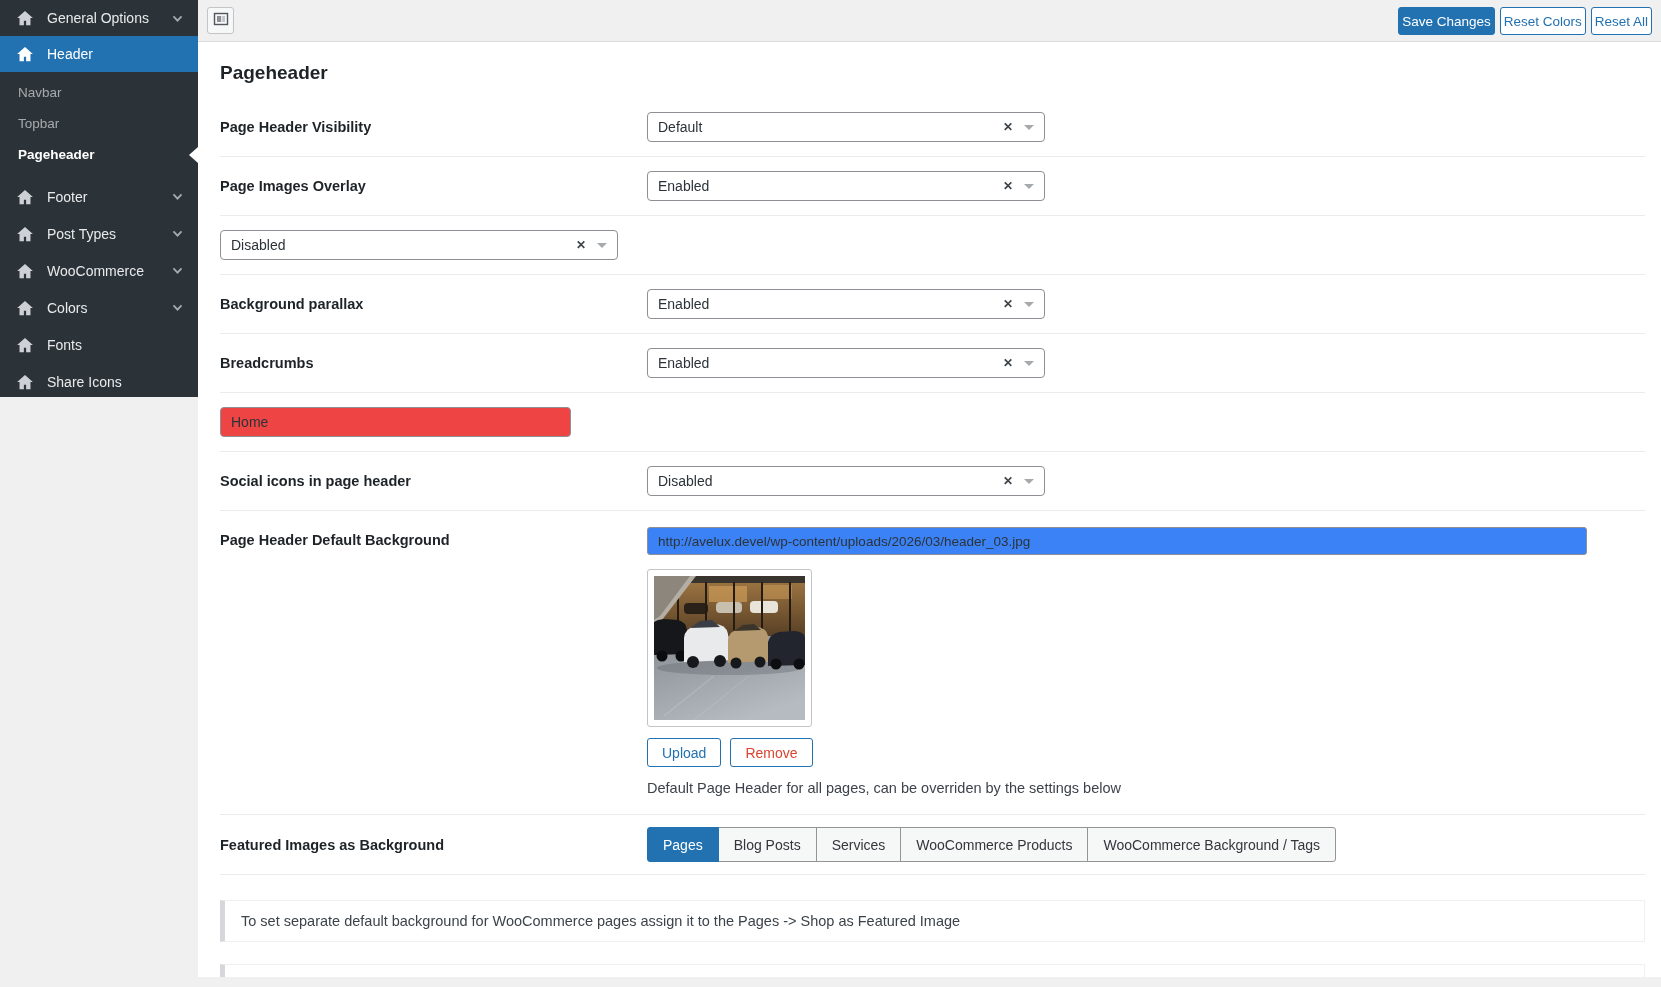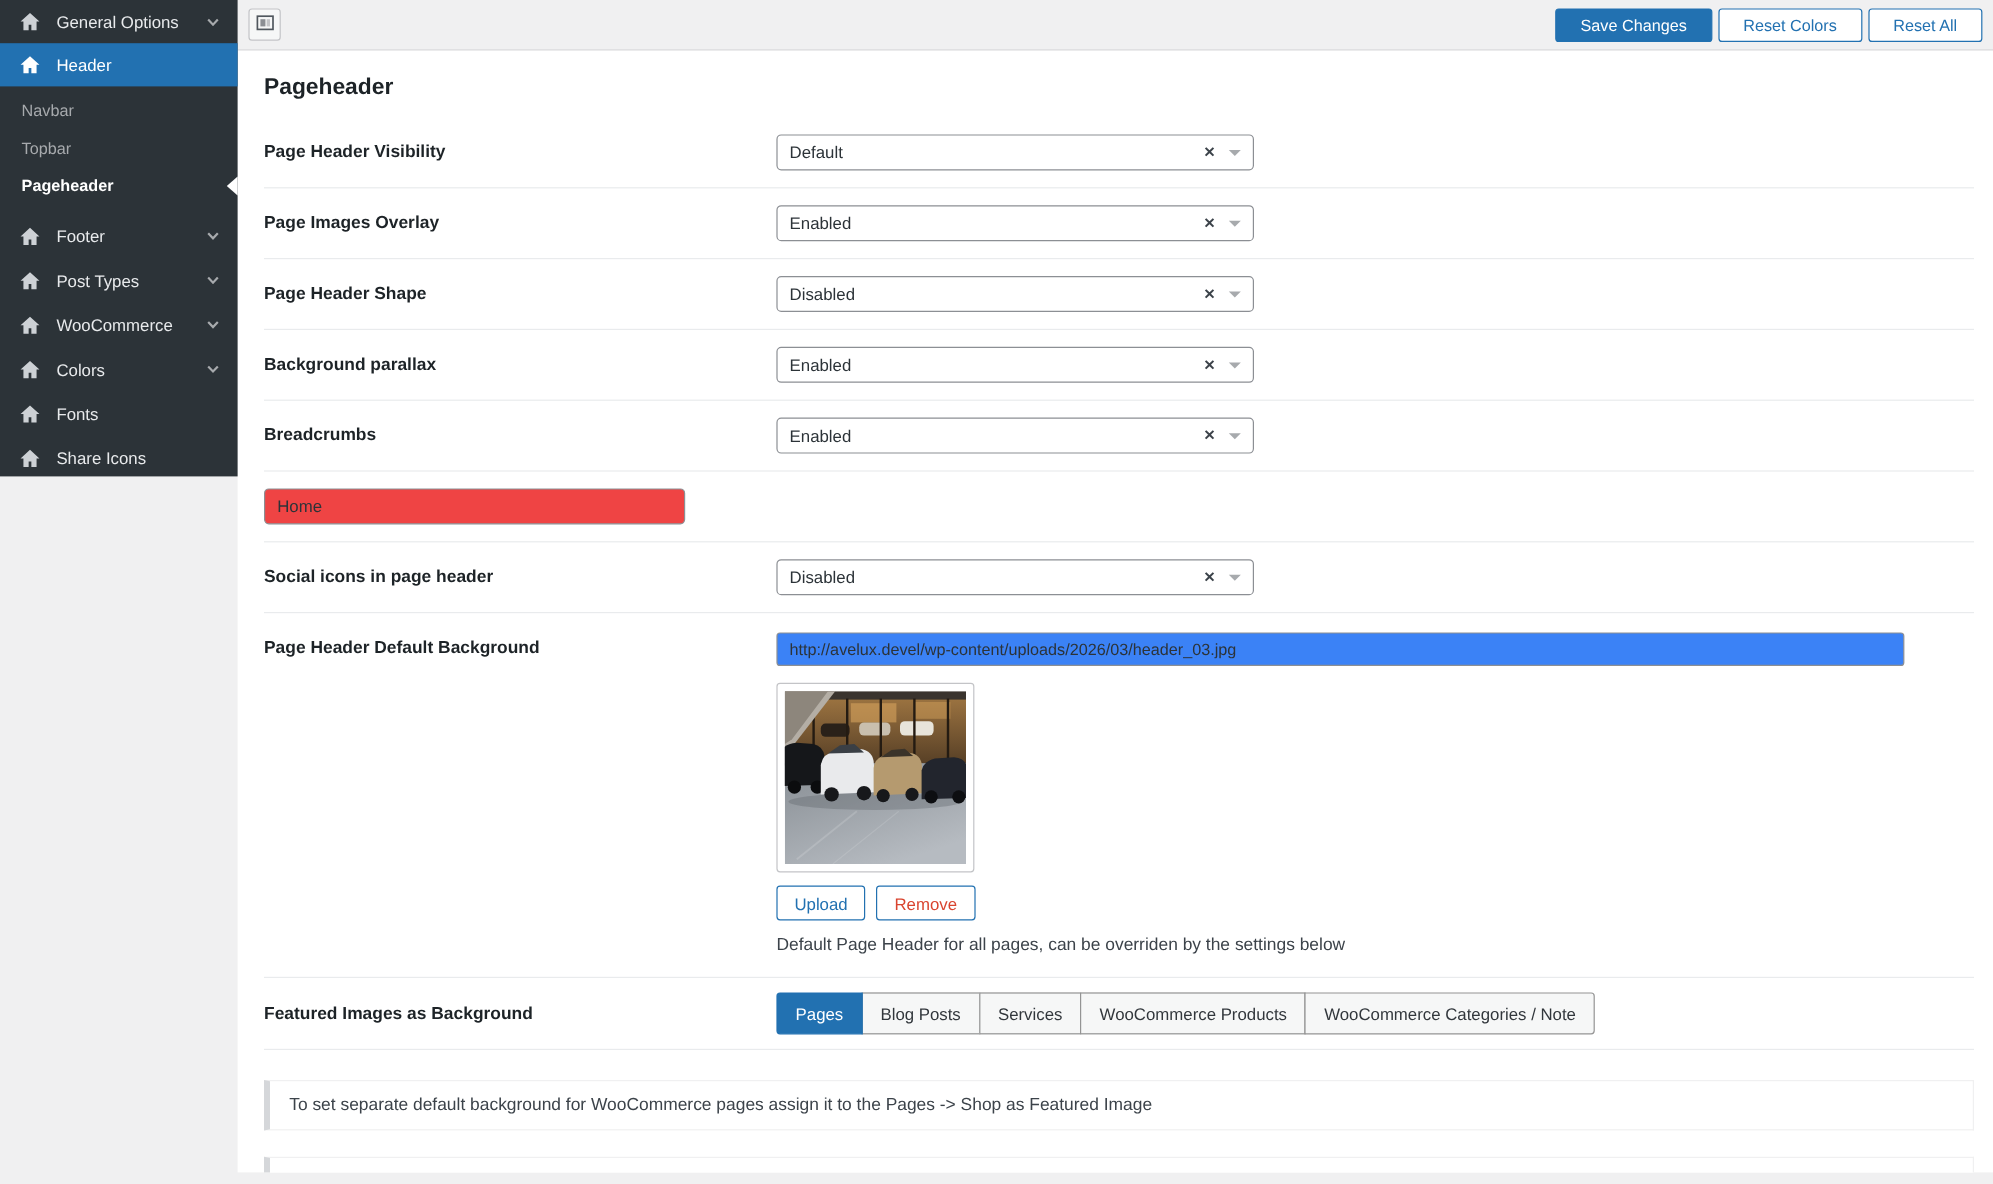--- a/index.html
+++ b/index.html
@@ -57,21 +57,21 @@
     width: 27px; height: 27px;
     background: #f6f7f7; border: 1px solid #c3c4c7; border-radius: 3px;
     display: flex; align-items: center; justify-content: center;
     cursor: pointer;
   }
   .tb-actions {
     position: absolute; right: 9px; top: 7px;
     display: flex; gap: 5px;
   }
   .btn {
-    height: 28px; padding: 0 20px;
+    height: 28px; padding: 0 3px;
     border-radius: 3px; font-size: 13.5px;
     font-family: "Liberation Sans", sans-serif;
     cursor: pointer; white-space: nowrap;
   }
   .btn.primary { background: #2271b1; border: 1px solid #2271b1; color: #fff; }
   .btn.outline { background: #fff; border: 1px solid #2271b1; color: #2271b1; }
 
   
   .content {
     background: #fff;
@@ -297,21 +297,20 @@
     <div class="field-row">
       <div class="field-label">Page Images Overlay</div>
       <div class="select">
         <span class="sel-value">Enabled</span>
         <span class="sel-clear">✕</span>
         <span class="sel-caret"></span>
       </div>
     </div>
 
     <div class="field-row">
-      <div class="field-label">Page Header Shape</div>
       <div class="select">
         <span class="sel-value">Disabled</span>
         <span class="sel-clear">✕</span>
         <span class="sel-caret"></span>
       </div>
     </div>
 
     <div class="field-row">
       <div class="field-label">Background parallax</div>
       <div class="select">
@@ -405,20 +404,20 @@
       </div>
     </div>
 
     <div class="field-row" style="min-height:60px">
       <div class="field-label">Featured Images as Background</div>
       <div class="seg-group">
         <button class="seg-btn active">Pages</button>
         <button class="seg-btn">Blog Posts</button>
         <button class="seg-btn">Services</button>
         <button class="seg-btn">WooCommerce Products</button>
-        <button class="seg-btn">WooCommerce Categories / Note</button>
+        <button class="seg-btn">WooCommerce Background / Tags</button>
       </div>
     </div>
 
     <div class="note-box">To set separate default background for WooCommerce pages assign it to the Pages -&gt; Shop as Featured Image</div>
     <div class="note-box">Note: WooCommerce Products and Categories have additional "Page Header Background" field, which may override header background</div>
   </div>
 </div>
 
 </body></html>

